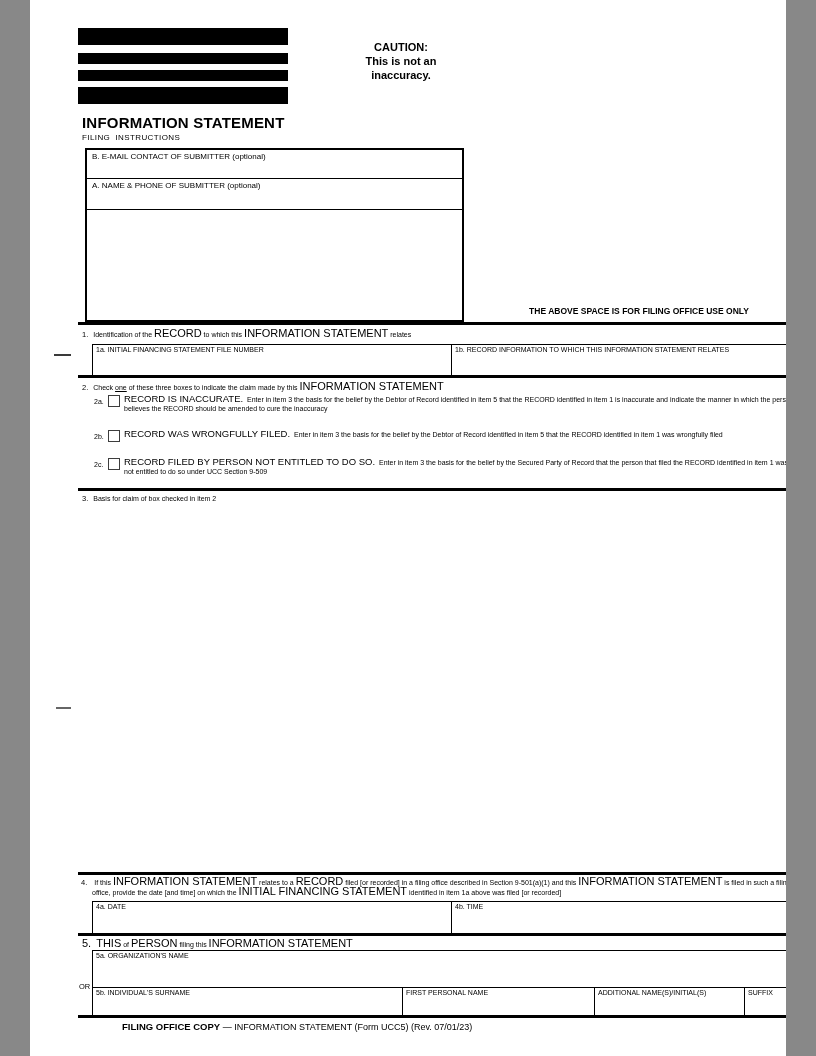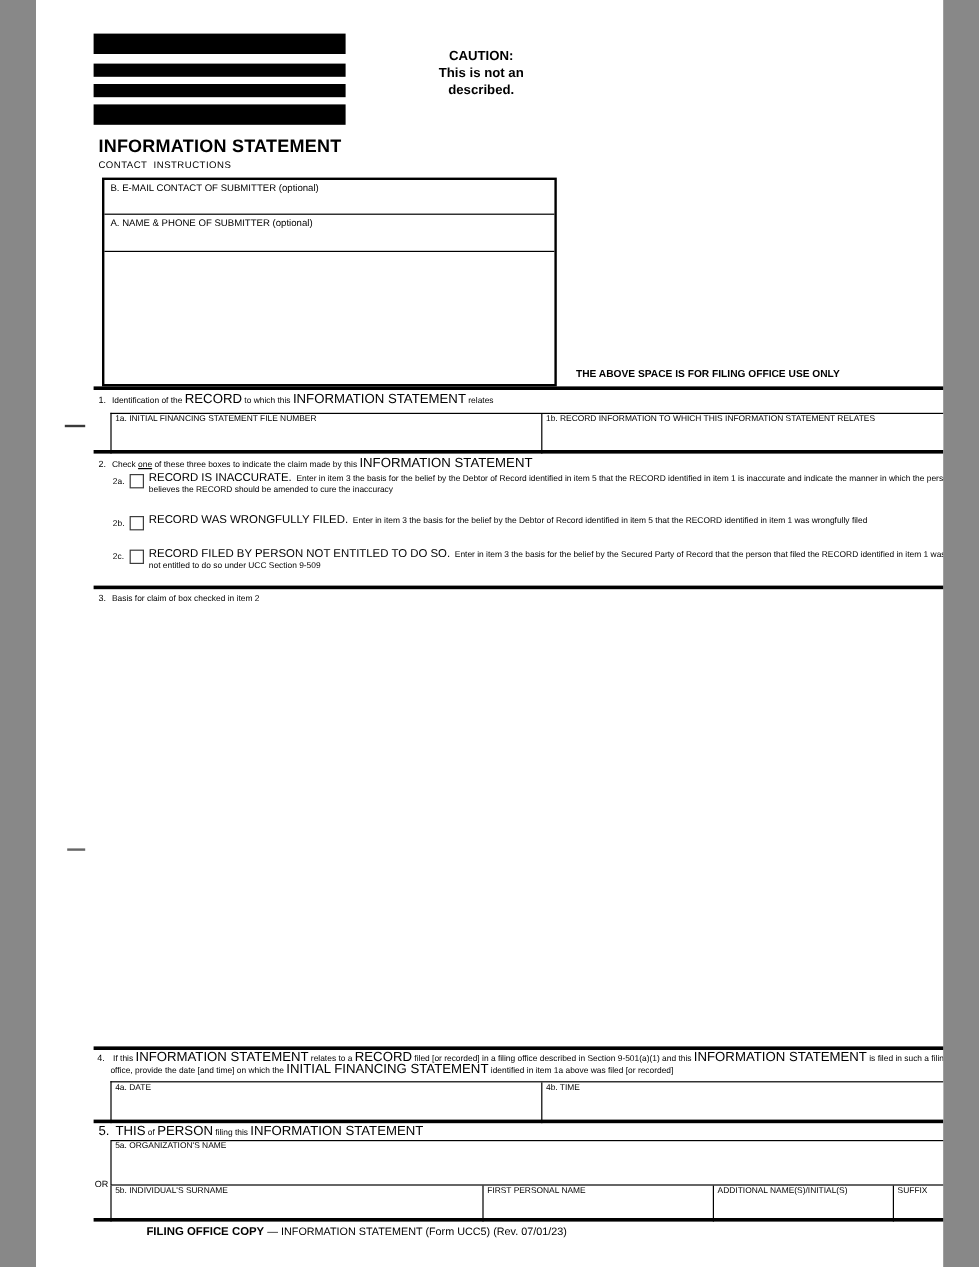--- a/index.html
+++ b/index.html
@@ -29,21 +29,21 @@
   .sub-row { font-size:8px; padding:2px 0 0 5px; white-space:pre; }
   .sub-a { height:31px; border-bottom:1.5px solid #000; }
   .sub-b { height:29px; border-bottom:1.5px solid #000; }
   .sub-c { position:relative; height:108px; }
   .bk { position:absolute; width:18px; height:13px; border:0 solid #4a4a4a; }
   .bk.tl { left:8px;  top:20px;    border-left-width:1.5px;  border-top-width:1.5px; }
   .bk.tr { right:13px; top:20px;   border-right-width:1.5px; border-top-width:1.5px; }
   .bk.bl { left:8px;  bottom:9px;  border-left-width:1.5px;  border-bottom-width:1.5px; }
   .bk.br { right:13px; bottom:9px; border-right-width:1.5px; border-bottom-width:1.5px; }
   .above-space { position:absolute; left:450px; top:306px; width:318px;
-    text-align:left; font-weight:bold; font-size:8.5px; }
+    text-align:center; font-weight:bold; font-size:8.5px; }
   
   .dash { position:absolute; border-top:2px solid #3a3a3a; }
   .dash.d1 { left:24px; top:354px; width:17px; }
   .dash.d2 { left:26px; top:707px; width:15px; border-top-color:#666; }
   
   .form { position:absolute; left:48px; top:322px; width:720px; }
   .sec { position:relative; border-top:3px solid #000; }
   .sec1 { height:53px; }
   .sec2 { height:113px; }
   .sec3 { height:384px; }
@@ -91,25 +91,25 @@
   <div class="bars">
     <div class="bar b1"></div>
     <div class="bar b2"></div>
     <div class="bar b3"></div>
     <div class="bar b4"></div>
   </div>
 
   <div class="caution">
     <div>CAUTION:</div>
     <div>This is not an</div>
-    <div>described.</div>
+    <div>inaccuracy.</div>
   </div>
 
   <div class="title">INFORMATION STATEMENT</div>
-  <div class="subtitle">CONTACT  INSTRUCTIONS</div>
+  <div class="subtitle">FILING  INSTRUCTIONS</div>
 
   <div class="submitter">
     <div class="sub-row sub-b"><span>B. E-MAIL CONTACT OF SUBMITTER (optional)</span></div>
     <div class="sub-row sub-a"><span>A. NAME &amp; PHONE OF SUBMITTER (optional)</span></div>
   </div>
 
   <div class="above-space">THE ABOVE SPACE IS FOR FILING OFFICE USE ONLY</div>
 
   <div class="dash d1"></div>
   <div class="dash d2"></div>

